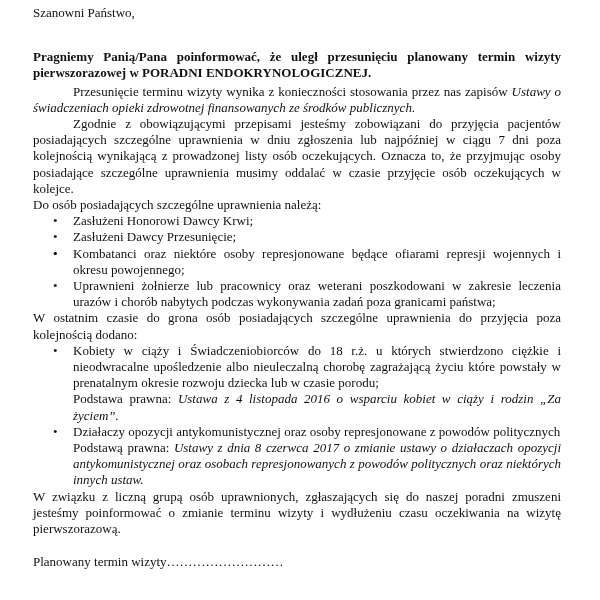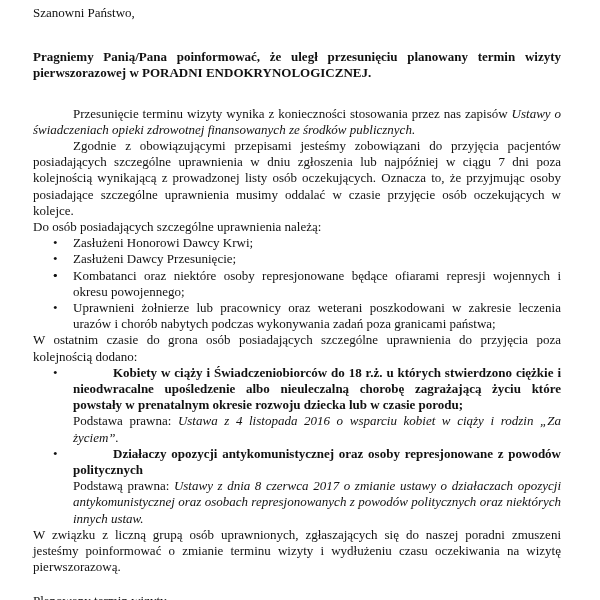--- a/index.html
+++ b/index.html
@@ -2,26 +2,26 @@
 <html><head>
 <meta charset="utf-8">
 <style>
   html, body { margin: 0; padding: 0; background: #ffffff; }
   body { width: 600px; height: 600px; overflow: hidden; position: relative;
          font-family: "Liberation Serif", "DejaVu Serif", serif; color: #111; }
   .page { position: absolute; left: 33px; top: 5px; width: 528px;
           font-size: 13px; line-height: 16.2px; }
   p { margin: 0; text-align: justify; }
   .greeting { margin-bottom: 28px; }
-  .intro { font-weight: bold; margin-bottom: 24px; font-family: Liberation Serif, serif; }
+  .intro { font-weight: bold; margin-bottom: 2px; font-family: Liberation Serif, serif; }
   .indent { text-indent: 40px; }
   ul { margin: 0; padding: 0; list-style: none; }
   ul li { position: relative; padding-left: 40px; text-align: justify; }
   ul li .bullet { position: absolute; left: 20px; top: 0; font-size: 13px; }
-  .b { font-weight: bold; margin-left: 40px; }
+  .b { font-weight: normal; }
   .i { font-style: italic; }
   .gap { height: 17px; }
 </style>
 </head>
 <body>
 
 <div class="page">
   <p class="greeting">Szanowni Państwo,</p>
   <p class="intro">Pragniemy Panią/Pana poinformować, że uległ przesunięciu planowany termin wizyty pierwszorazowej w PORADNI ENDOKRYNOLOGICZNEJ.</p>
 

